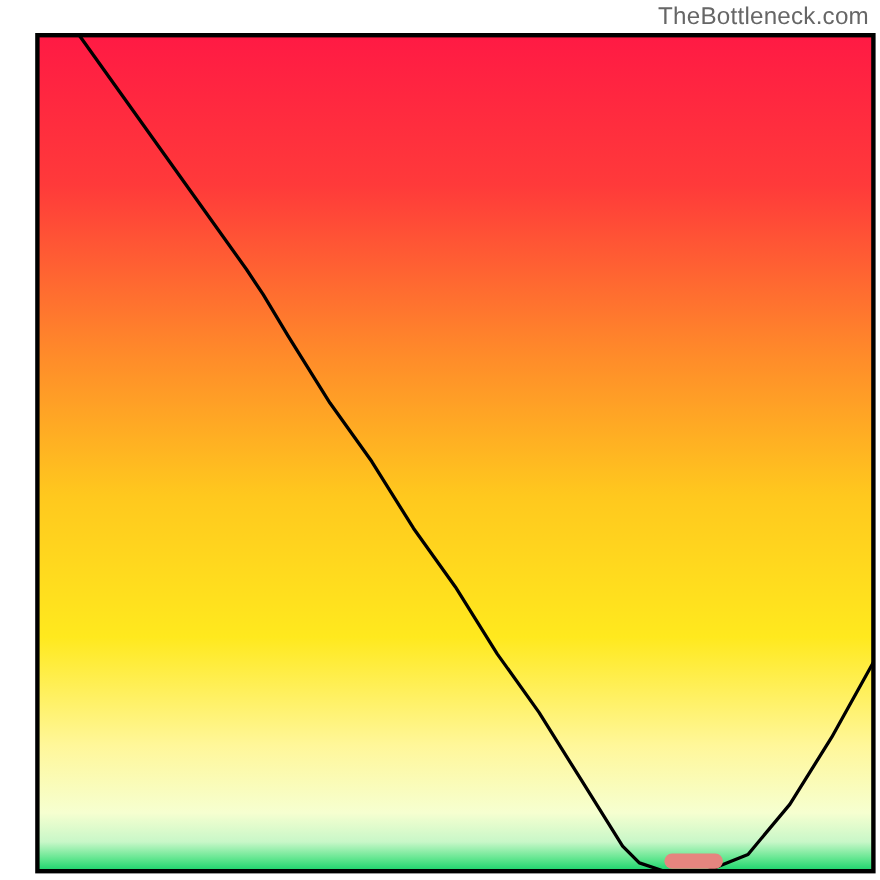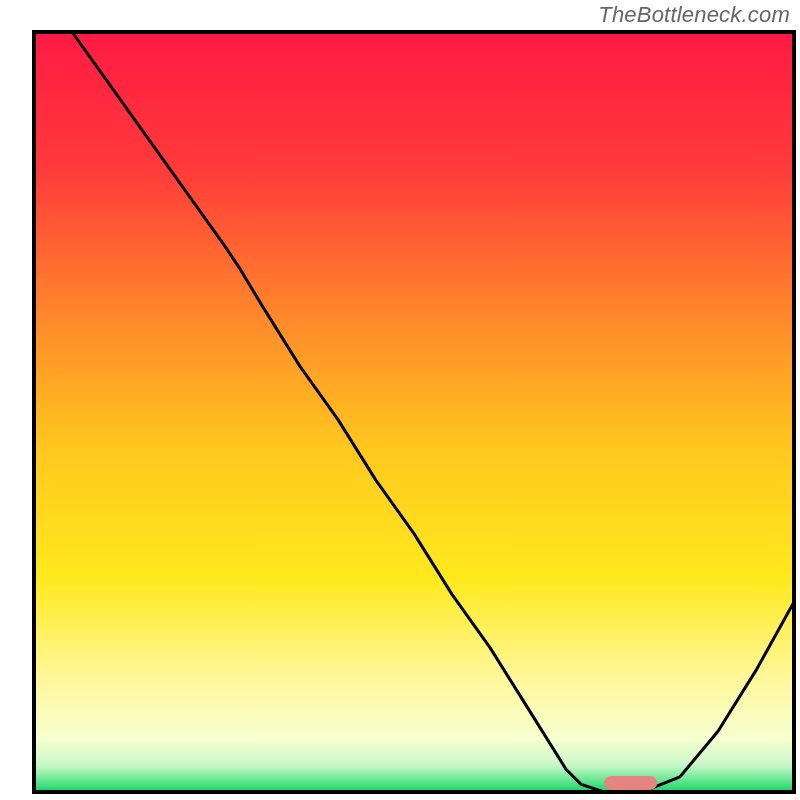--- a/index.html
+++ b/index.html
@@ -8,21 +8,20 @@
     width: 800px;
     height: 800px;
     overflow: hidden;
     background: #fff;
     font-family: Arial, Helvetica, sans-serif;
   }
   .wrap {
     position: relative;
     width: 800px;
     height: 792px;
-    font-style: italic;
   }
   .watermark {
     position: absolute;
     top: 2px;
     right: 10px;
     color: #666;
     font-size: 22px;
     font-weight: 500;
     letter-spacing: 0.2px;
   }

